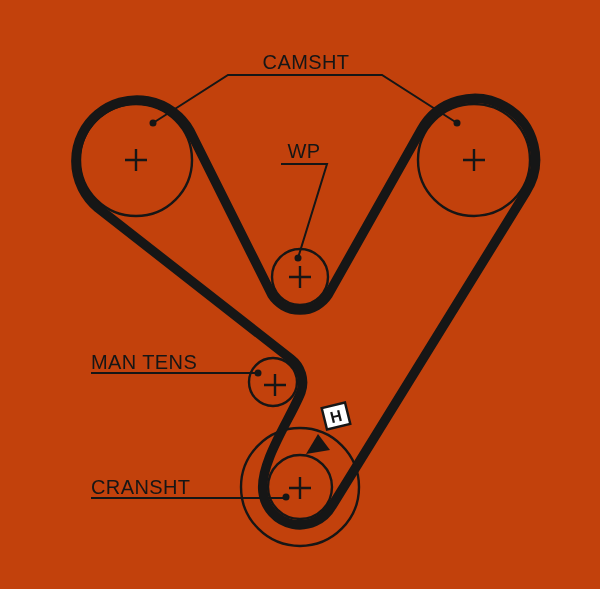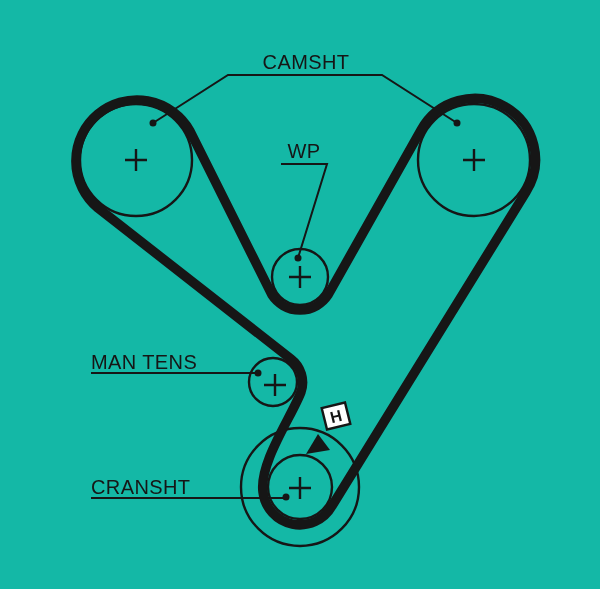--- a/index.html
+++ b/index.html
@@ -4,21 +4,21 @@
 <style>
   html, body {
     margin: 0;
     padding: 0;
     background: #ffffff;
   }
   .stage {
     position: relative;
     width: 600px;
     height: 589px;
-    background: #14b8a6;
+    background: #c2410c;
     overflow: hidden;
     font-family: "Liberation Sans", sans-serif;
   }
   svg { display: block; }
   .lbl {
     font-family: "Liberation Sans", sans-serif;
     font-size: 20px;
     letter-spacing: 0.4px;
     fill: #161616;
   }

